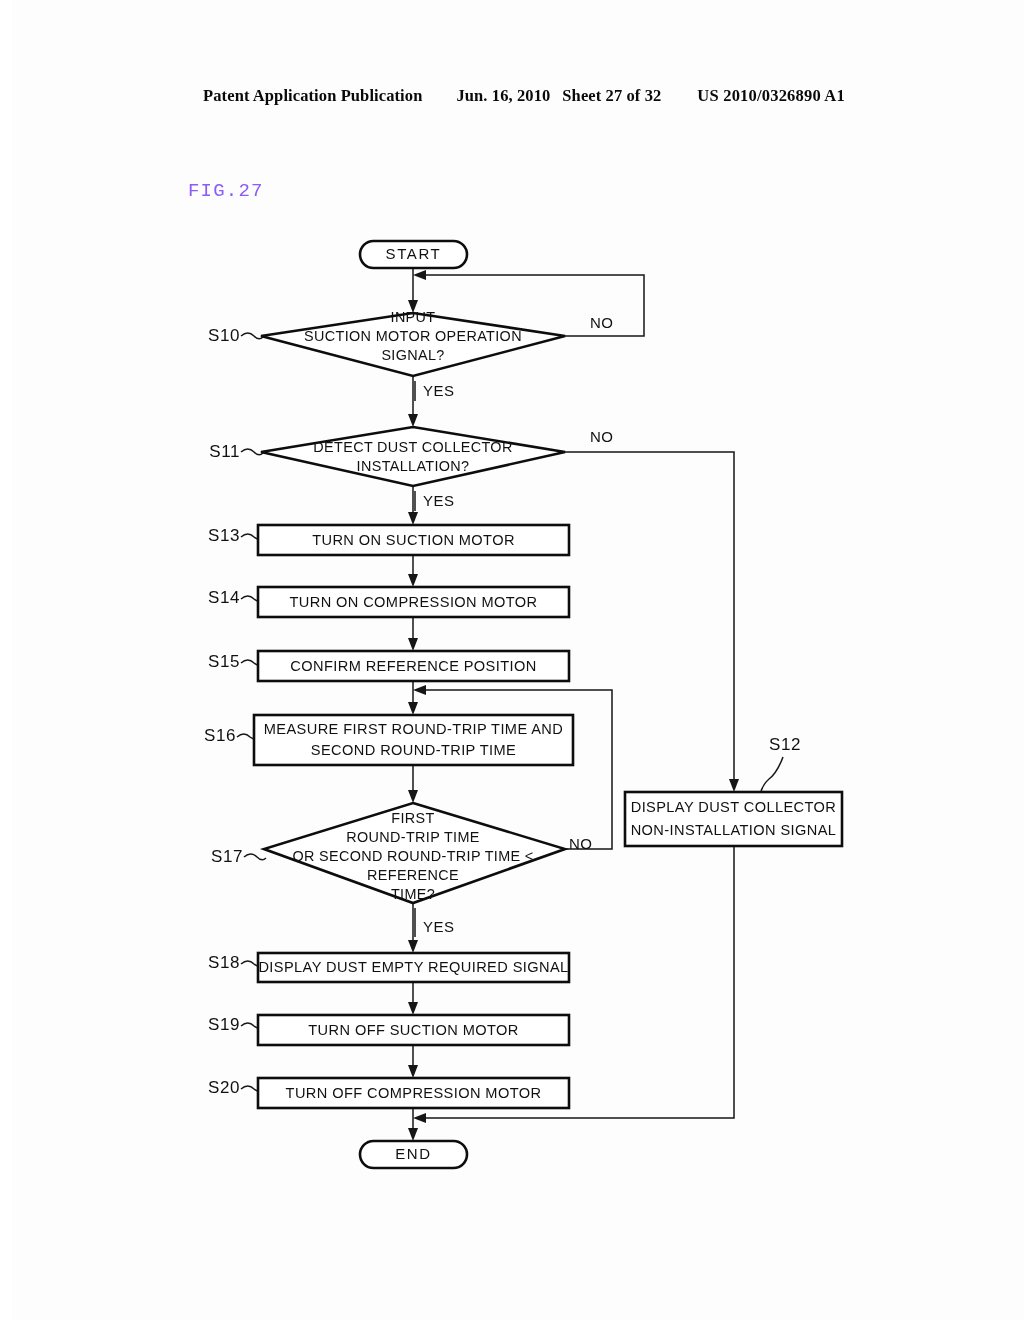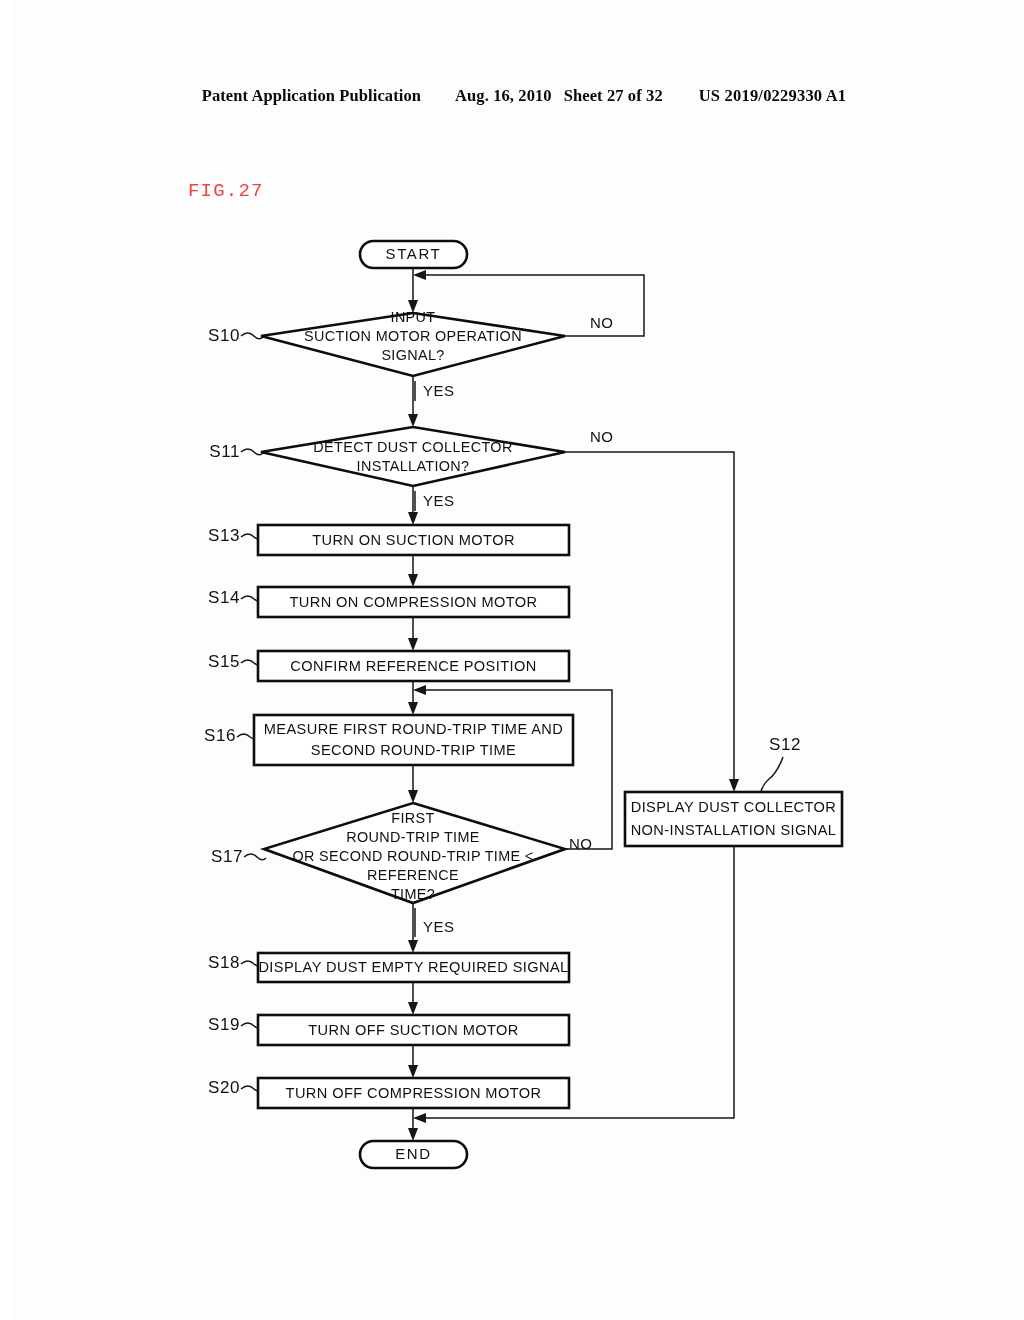--- a/index.html
+++ b/index.html
@@ -45,21 +45,21 @@
   .header .h-docnum  { letter-spacing: 0.2px; }
 
   
   .fig-label {
     position: absolute;
     left: 176px;
     top: 180px;
     font-family: "Liberation Mono", monospace;
     font-size: 19px;
     letter-spacing: 1.2px;
-    color: #ef4444;
+    color: #8b5cf6;
   }
 
   
   #flow {
     position: absolute;
     left: 0;
     top: 0;
     width: 1024px;
     height: 1320px;
   }
@@ -133,23 +133,23 @@
     fill: none;
   }
 </style>
 </head>
 <body>
 
 <div id="page">
 
   <div class="header">
     <span class="h-pub">Patent Application Publication</span>
-    <span class="h-date">Aug. 16, 2010</span>
+    <span class="h-date">Jun. 16, 2010</span>
     <span class="h-sheet">Sheet 27 of 32</span>
-    <span class="h-docnum">US 2019/0229330 A1</span>
+    <span class="h-docnum">US 2010/0326890 A1</span>
   </div>
 
   <div class="fig-label">FIG.27</div>
 
   <svg id="flow" viewBox="0 0 1024 1320" xmlns="http://www.w3.org/2000/svg">
 
     <g>
       <line class="conn" x1="401" y1="268" x2="401" y2="306"></line>
       <polygon class="conn-arrowhead" points="401,313 396,300 406,300"></polygon>
     </g>

